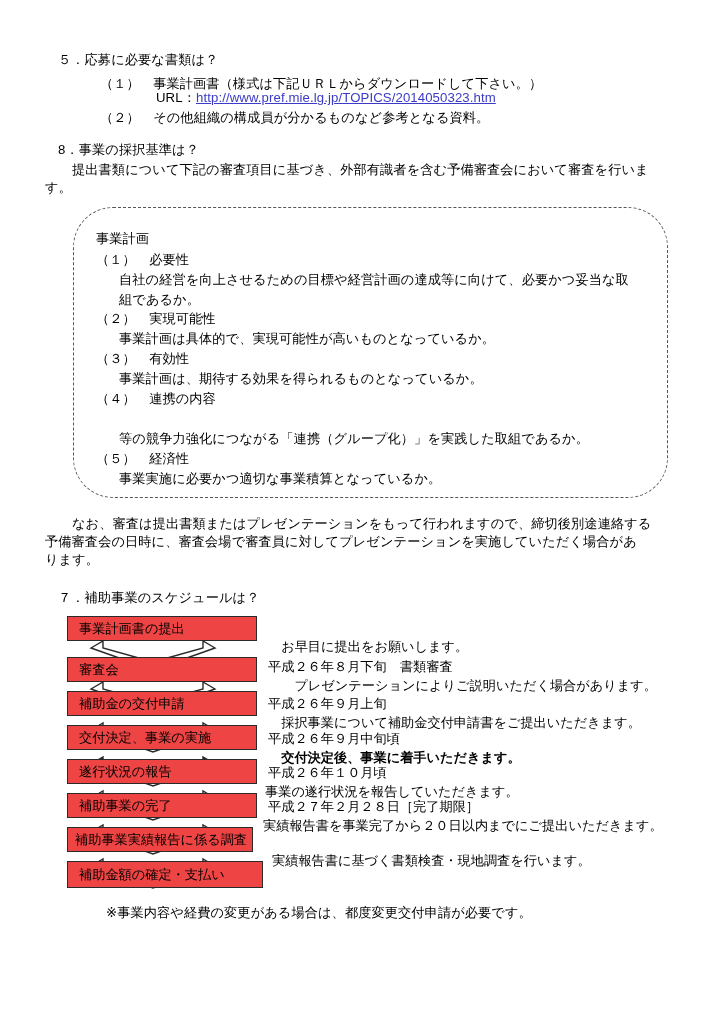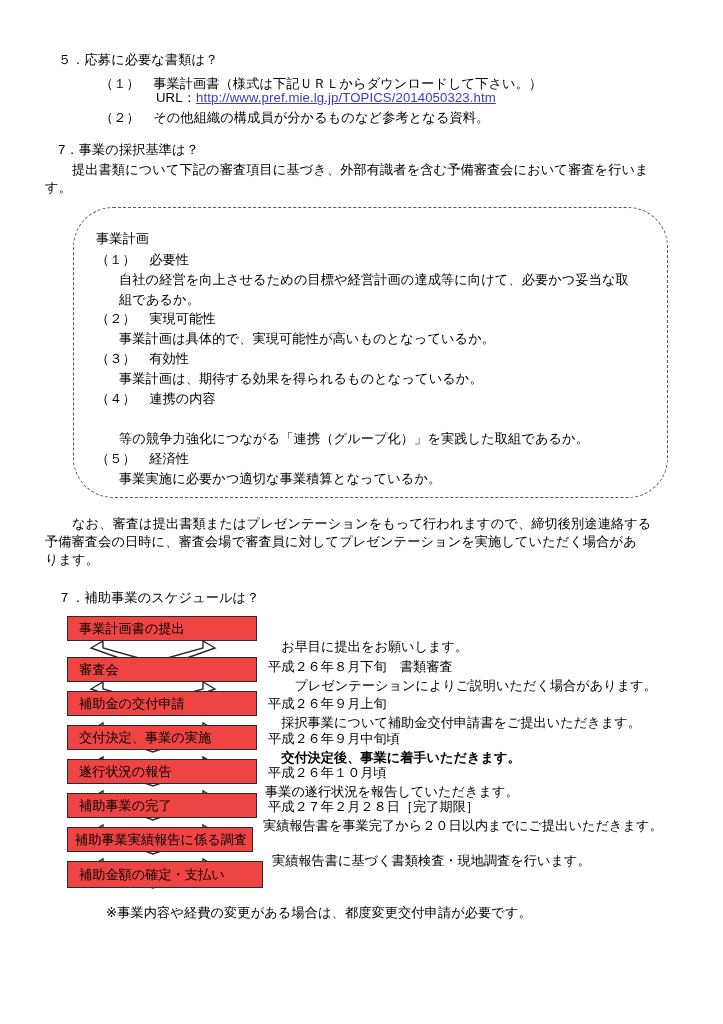--- a/index.html
+++ b/index.html
@@ -112,21 +112,21 @@
 </head>
 <body>
 
 <div class="page">
 
   <div class="ln" id="sec5-title">５．応募に必要な書類は？</div>
   <div class="ln" id="sec5-i1">（１）　事業計画書（様式は下記ＵＲＬからダウンロードして下さい。）</div>
   <div class="ln" id="sec5-url-row"><span>URL：</span><a class="url-link" href="#">http://www.pref.mie.lg.jp/TOPICS/2014050323.htm</a></div>
   <div class="ln" id="sec5-i2">（２）　その他組織の構成員が分かるものなど参考となる資料。</div>
 
-  <div class="ln" id="sec6-title">7．事業の採択基準は？</div>
+  <div class="ln" id="sec6-title">8．事業の採択基準は？</div>
   <div class="ln" id="sec6-p1">提出書類について下記の審査項目に基づき、外部有識者を含む予備審査会において審査を行いま</div>
   <div class="ln" id="sec6-p2">す。</div>
 
   <div class="dashbox">
     <div class="ln" id="db-h">事業計画</div>
 
     <div class="ln" id="db-1h">（１）　必要性</div>
     <div class="ln" id="db-1a">自社の経営を向上させるための目標や経営計画の達成等に向けて、必要かつ妥当な取</div>
     <div class="ln" id="db-1b">組であるか。</div>
 

